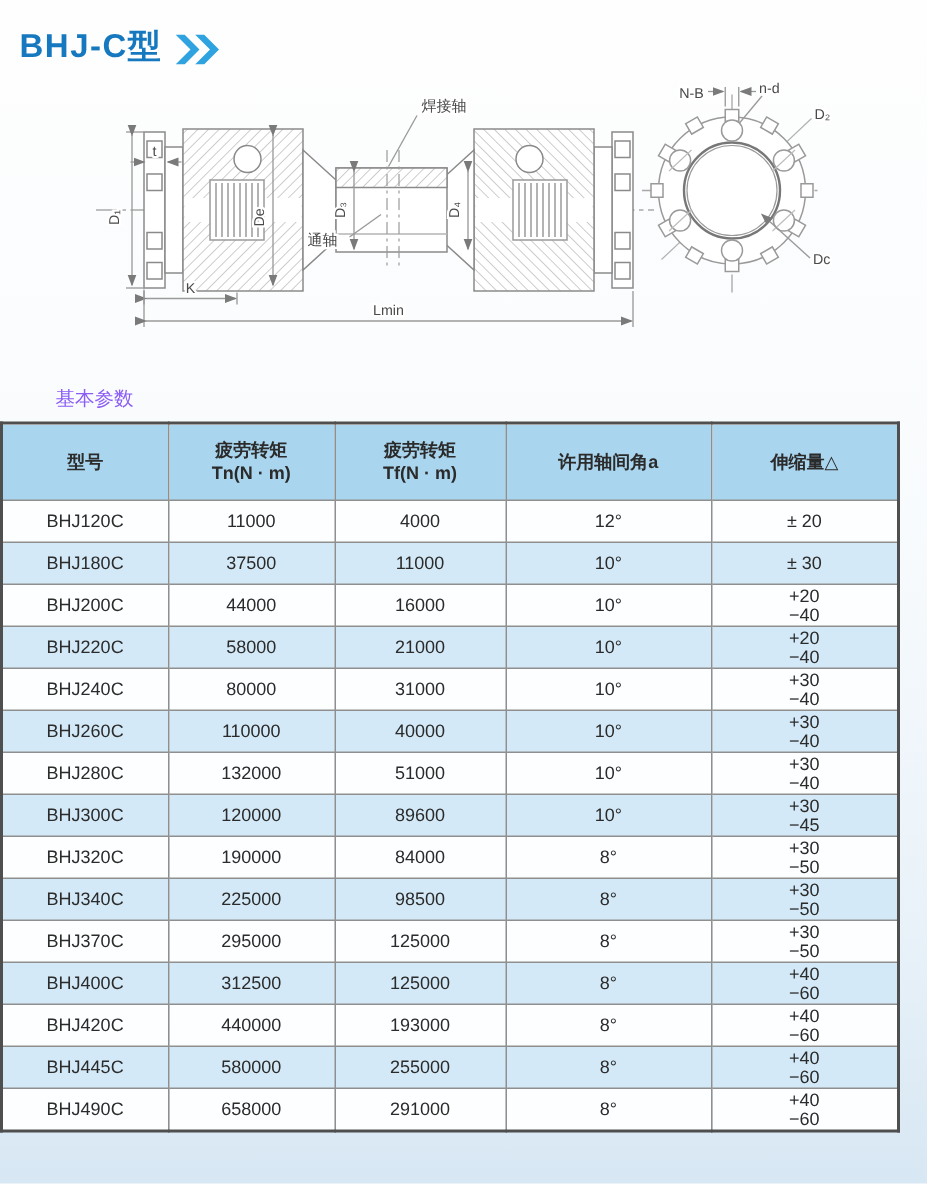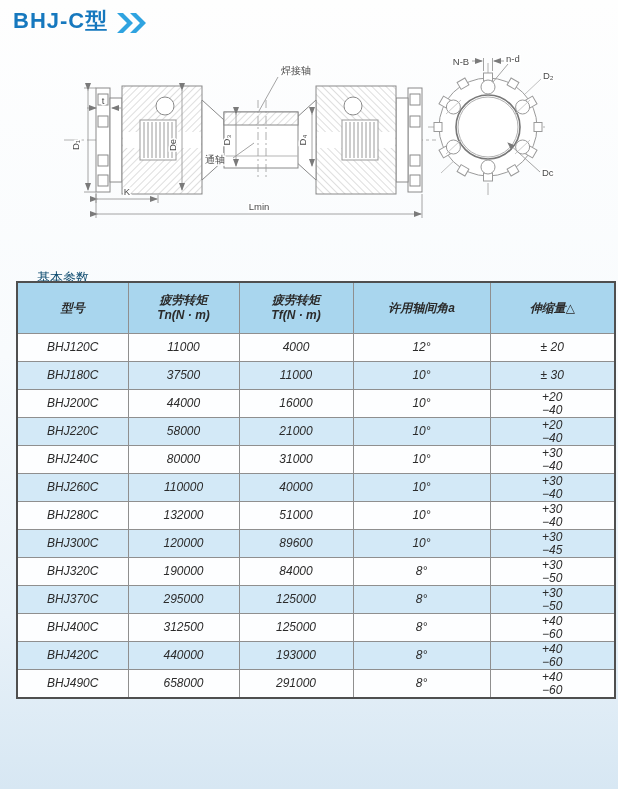--- a/index.html
+++ b/index.html
@@ -3,36 +3,35 @@
 <meta charset="utf-8">
 <style>
   html,body { margin:0; padding:0; }
   body {
     width:618px; height:789px;
     font-family:"Liberation Sans","DejaVu Sans",sans-serif;
     background:linear-gradient(180deg,#fefefe 0%,#f8fbfd 45%,#e9f2f9 78%,#d7e7f3 100%);
   }
   .page { position:relative; width:618px; height:789px; overflow:hidden; }
 
-  .title-row { position:absolute; left:13px; top:6px; display:flex; align-items:center; }
+  .title-row { position:absolute; left:13px; top:16px; display:flex; align-items:center; }
   .title { font-size:22px; font-weight:bold; color:#1678be; letter-spacing:1px; }
   .chevrons { margin-left:9px; margin-top:3px; }
 
   .drawing { position:absolute; left:0; top:48px; }
   .drawing text { fill:#4a4a4a; stroke:#ffffff; stroke-width:3px; paint-order:stroke; }
   .dimtxt { font-size:9.5px; }
   .cjk { font-size:10px; }
 
-  .section-title { position:absolute; left:37px; top:257px; font-size:13px; color:#0c4a6e;margin-top:12px; }
+  .section-title { position:absolute; left:37px; top:257px; font-size:13px; color:#8b5cf6; }
 
   table.params {
-    position:absolute; left:16px; top:281px;
+    position:absolute; left:0; top:281px;
     border-collapse:collapse; table-layout:fixed; width:598px;
     border:2px solid #4f4f4f;
-    font-style:italic;
   }
   .params th, .params td {
     border:1px solid #8f8f8f; text-align:center; vertical-align:middle;
     color:#2b2b2b; white-space:pre-line; overflow:hidden;
   }
   .params thead th { background:#a9d6ee; height:48px; font-size:12px; font-weight:bold; line-height:15px; padding:1px 0; }
   .params tbody td { font-size:12px; height:25px; line-height:12.5px; padding:1px 0; }
   .params tbody tr:nth-child(even) { background:#d3e9f7; }
   .params tbody tr:nth-child(odd)  { background:#fdfeff; }
 </style>
@@ -255,20 +254,28 @@
         </tr>
       <tr>
           <td>BHJ320C</td>
           <td>190000</td>
           <td>84000</td>
           <td>8°</td>
           <td>+30
 −50</td>
         </tr>
       <tr>
+          <td>BHJ340C</td>
+          <td>225000</td>
+          <td>98500</td>
+          <td>8°</td>
+          <td>+30
+−50</td>
+        </tr>
+      <tr>
           <td>BHJ370C</td>
           <td>295000</td>
           <td>125000</td>
           <td>8°</td>
           <td>+30
 −50</td>
         </tr>
       <tr>
           <td>BHJ400C</td>
           <td>312500</td>
@@ -279,20 +286,28 @@
         </tr>
       <tr>
           <td>BHJ420C</td>
           <td>440000</td>
           <td>193000</td>
           <td>8°</td>
           <td>+40
 −60</td>
         </tr>
       <tr>
+          <td>BHJ445C</td>
+          <td>580000</td>
+          <td>255000</td>
+          <td>8°</td>
+          <td>+40
+−60</td>
+        </tr>
+      <tr>
           <td>BHJ490C</td>
           <td>658000</td>
           <td>291000</td>
           <td>8°</td>
           <td>+40
 −60</td>
         </tr>
     </tbody>
   </table>
 

